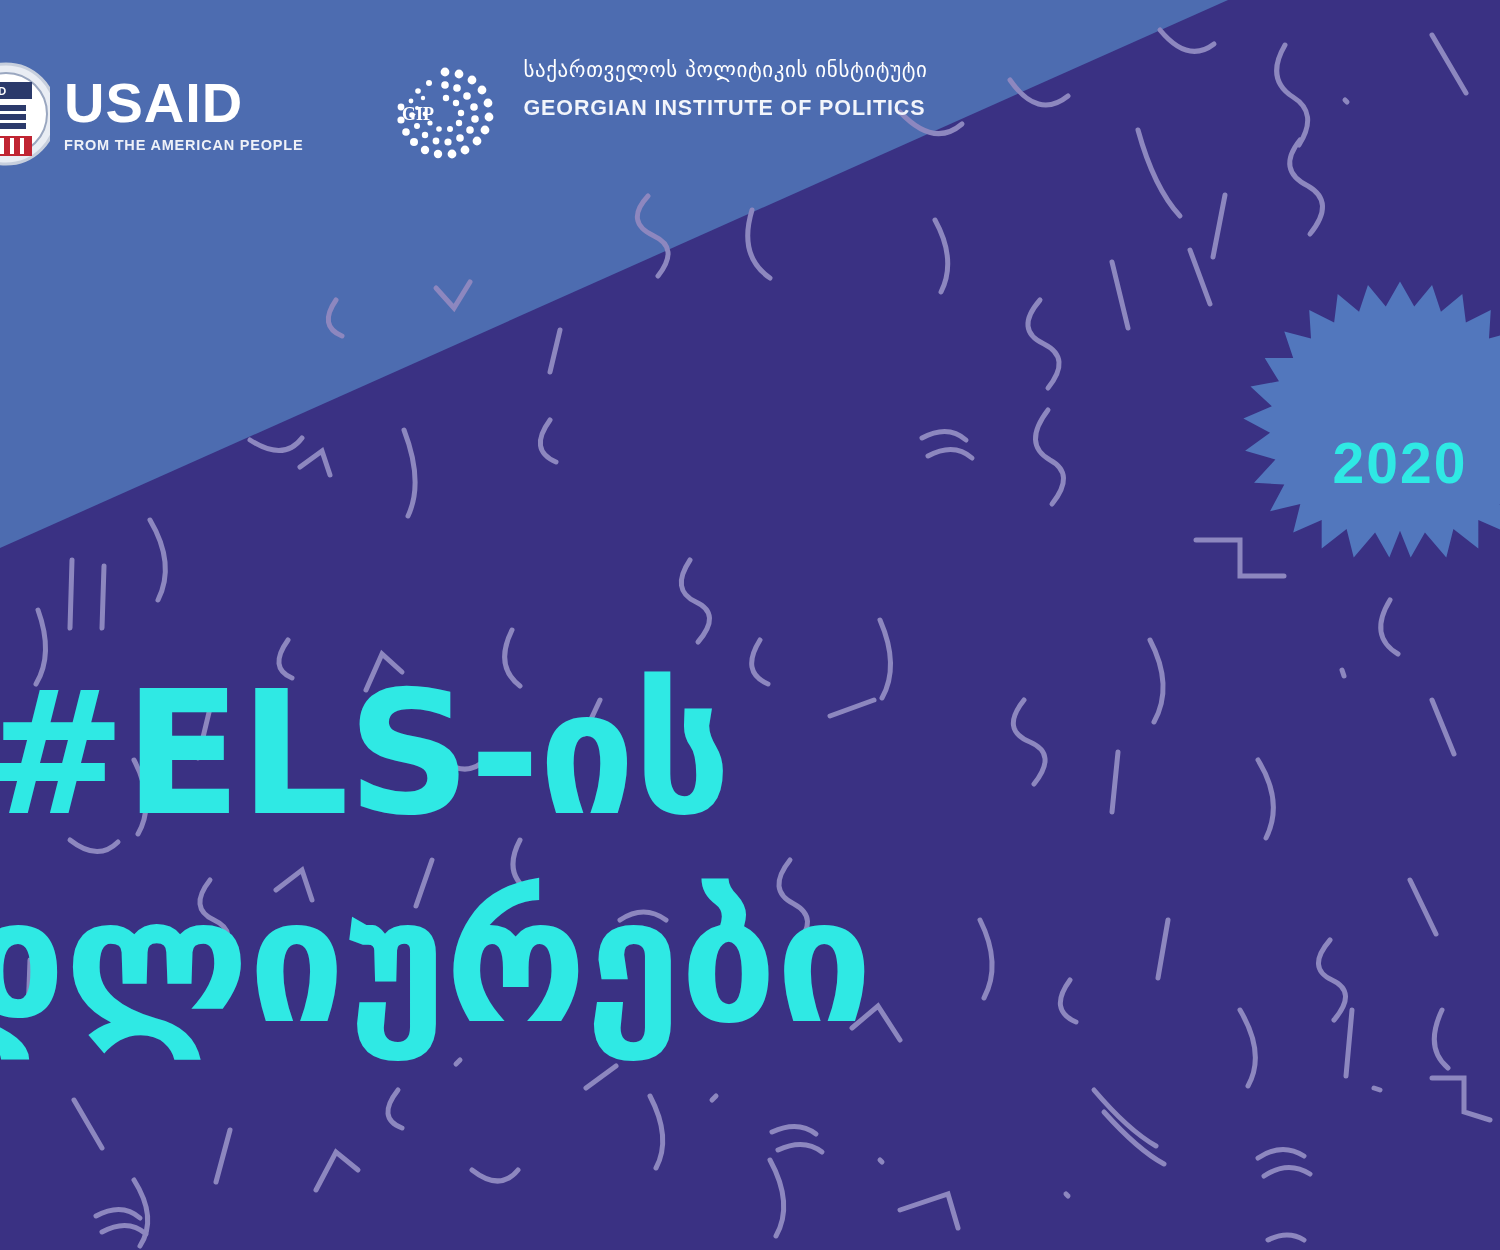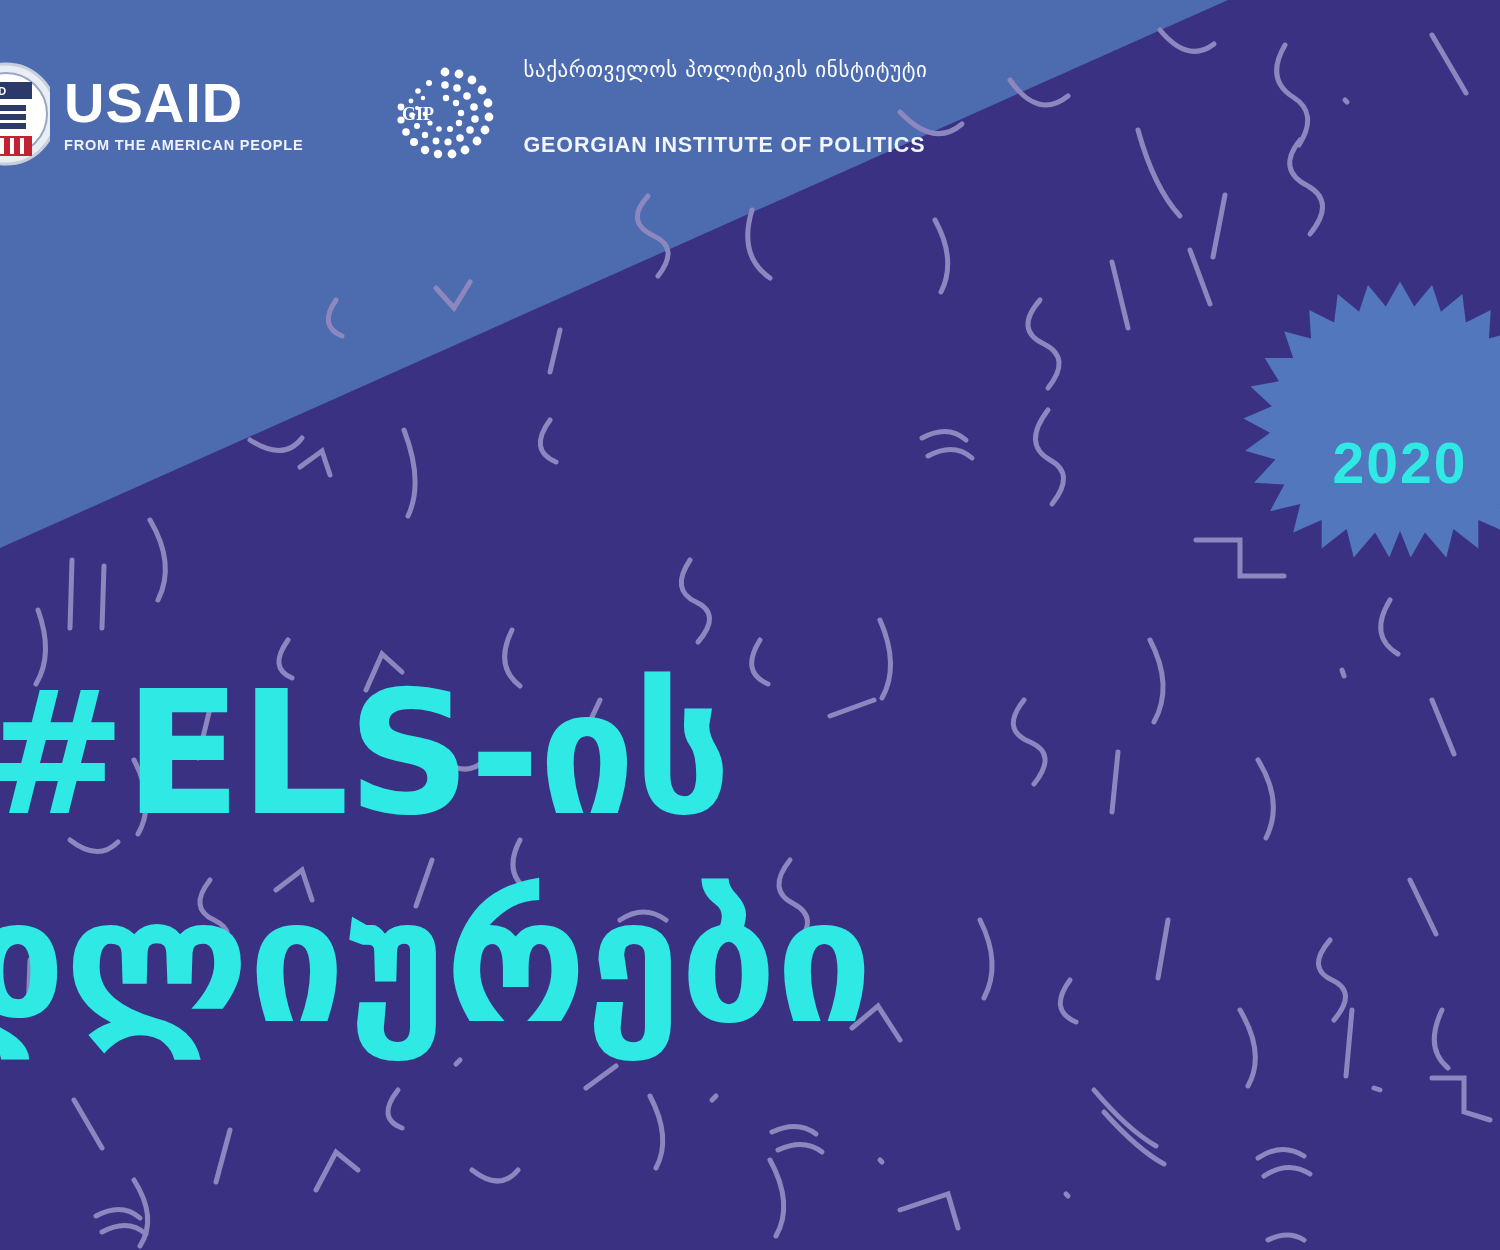--- a/index.html
+++ b/index.html
@@ -34,28 +34,28 @@
     color:#ffffff;font-weight:bold;font-size:56px;letter-spacing:1px;
     font-family:"Liberation Sans",sans-serif;
   }
   .usaid-words .small{
     color:#eef1f8;font-size:14.5px;font-weight:bold;letter-spacing:0.8px;
     margin-top:7px;font-family:"Liberation Sans",sans-serif;
   }
 
   .gip{display:flex;align-items:flex-start;gap:22px;}
   .gip-mark{width:112px;height:112px;flex:0 0 auto;}
-  .gip-words{display:flex;flex-direction:column;line-height:1.18;gap:44px;}
+  .gip-words{display:flex;flex-direction:column;line-height:1.18;}
   .gip-words .ka{
     color:#ffffff;font-size:21px;letter-spacing:0.6px;white-space:nowrap;
     font-family:"DejaVu Sans",sans-serif;
   }
   .gip-words .en{
     color:#f2f5fb;font-size:21.5px;font-weight:bold;letter-spacing:0.9px;white-space:nowrap;
-    font-family:"Liberation Sans",sans-serif;margin-top:6px;
+    font-family:"Liberation Sans",sans-serif;margin-top:13px;
   }
 
   
   .badge{
     position:absolute;left:1222px;top:278px;width:356px;height:356px;z-index:5;
   }
   .badge-text{
     position:absolute;left:1222px;top:278px;width:356px;height:356px;z-index:6;
     display:flex;flex-direction:column;align-items:center;justify-content:center;
     color:#2fe9e4;font-weight:bold;line-height:1.05;

